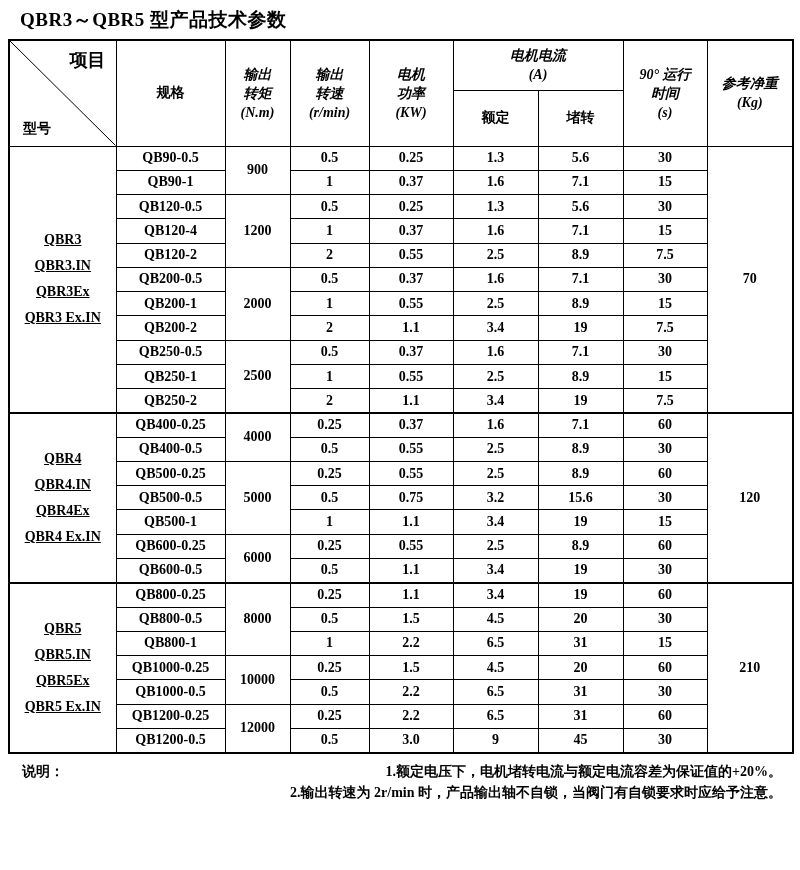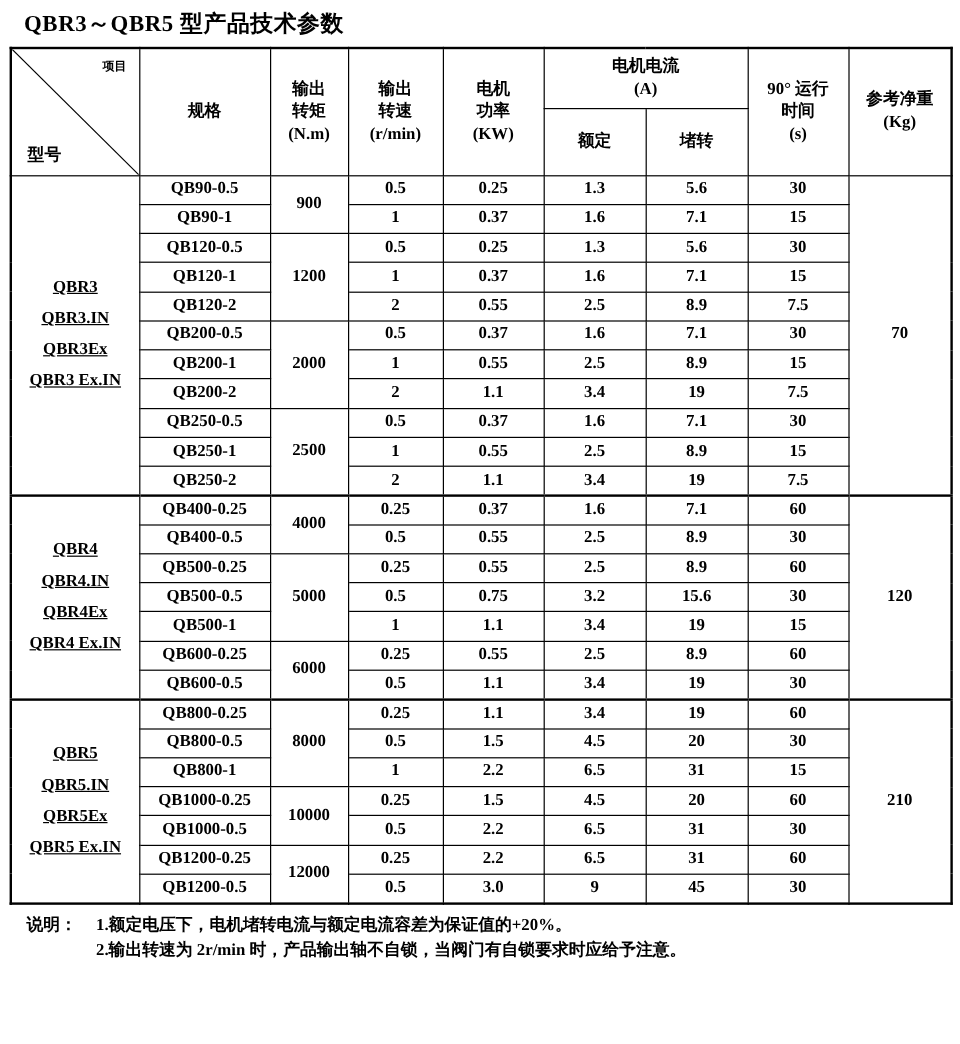--- a/index.html
+++ b/index.html
@@ -34,25 +34,25 @@
     font-weight: bold;
     text-align: center;
     vertical-align: middle;
     padding: 0;
     overflow: hidden;
   }
   thead tr.h1 { height: 50px; }
   thead tr.h2 { height: 56px; }
   tbody tr { height: 24.28px; }
 
-  .pre { white-space: pre-line; line-height: 19px; }
+  .pre { white-space: pre-line; line-height: 19px; font-style: italic; }
 
   th.diag { position: relative; padding: 0; }
   th.diag svg { position: absolute; left: 0; top: 0; width: 100%; height: 100%; display: block; }
-  .diag-top { position: absolute; top: 7px; right: 10px; font-size: 10px; }
+  .diag-top { position: absolute; top: 7px; right: 10px; font-size: 18px; }
   .diag-bottom { position: absolute; bottom: 8px; left: 13px; font-size: 14px; font-family: Liberation Mono, monospace; }
 
   td.cell-model {
     text-align: left;
     padding-left: 12px;
     white-space: pre-line;
     line-height: 26px;
     font-size: 14px;
     text-decoration: underline;
   }
@@ -64,21 +64,21 @@
 
   .notes {
     position: relative;
     margin: 7px 0 0 22px;
     padding-left: 58px;
     font-size: 14px;
     line-height: 21.5px;
     width: 760px;
   }
   .notes-label { position: absolute; left: 0; top: 0; }
-  .note-item { white-space: pre-wrap; }
+  .note-item { white-space: pre-wrap; text-align: right; }
 </style>
 </head>
 <body>
 
 <div class="page">
 
   <h1 class="title">QBR3～QBR5 型产品技术参数</h1>
 
   <table class="spec">
     <colgroup>
@@ -150,21 +150,21 @@
         <tr>
           <td class="cell-spec">QB120-0.5</td>
           <td rowspan="3" class="cell-num">1200</td>
           <td class="cell-num">0.5</td>
           <td class="cell-num">0.25</td>
           <td class="cell-num">1.3</td>
           <td class="cell-num">5.6</td>
           <td class="cell-num">30</td>
         </tr>
         <tr>
-          <td class="cell-spec">QB120-1</td>
+          <td class="cell-spec">QB120-4</td>
           <td class="cell-num">1</td>
           <td class="cell-num">0.37</td>
           <td class="cell-num">1.6</td>
           <td class="cell-num">7.1</td>
           <td class="cell-num">15</td>
         </tr>
         <tr>
           <td class="cell-spec">QB120-2</td>
           <td class="cell-num">2</td>
           <td class="cell-num">0.55</td>

